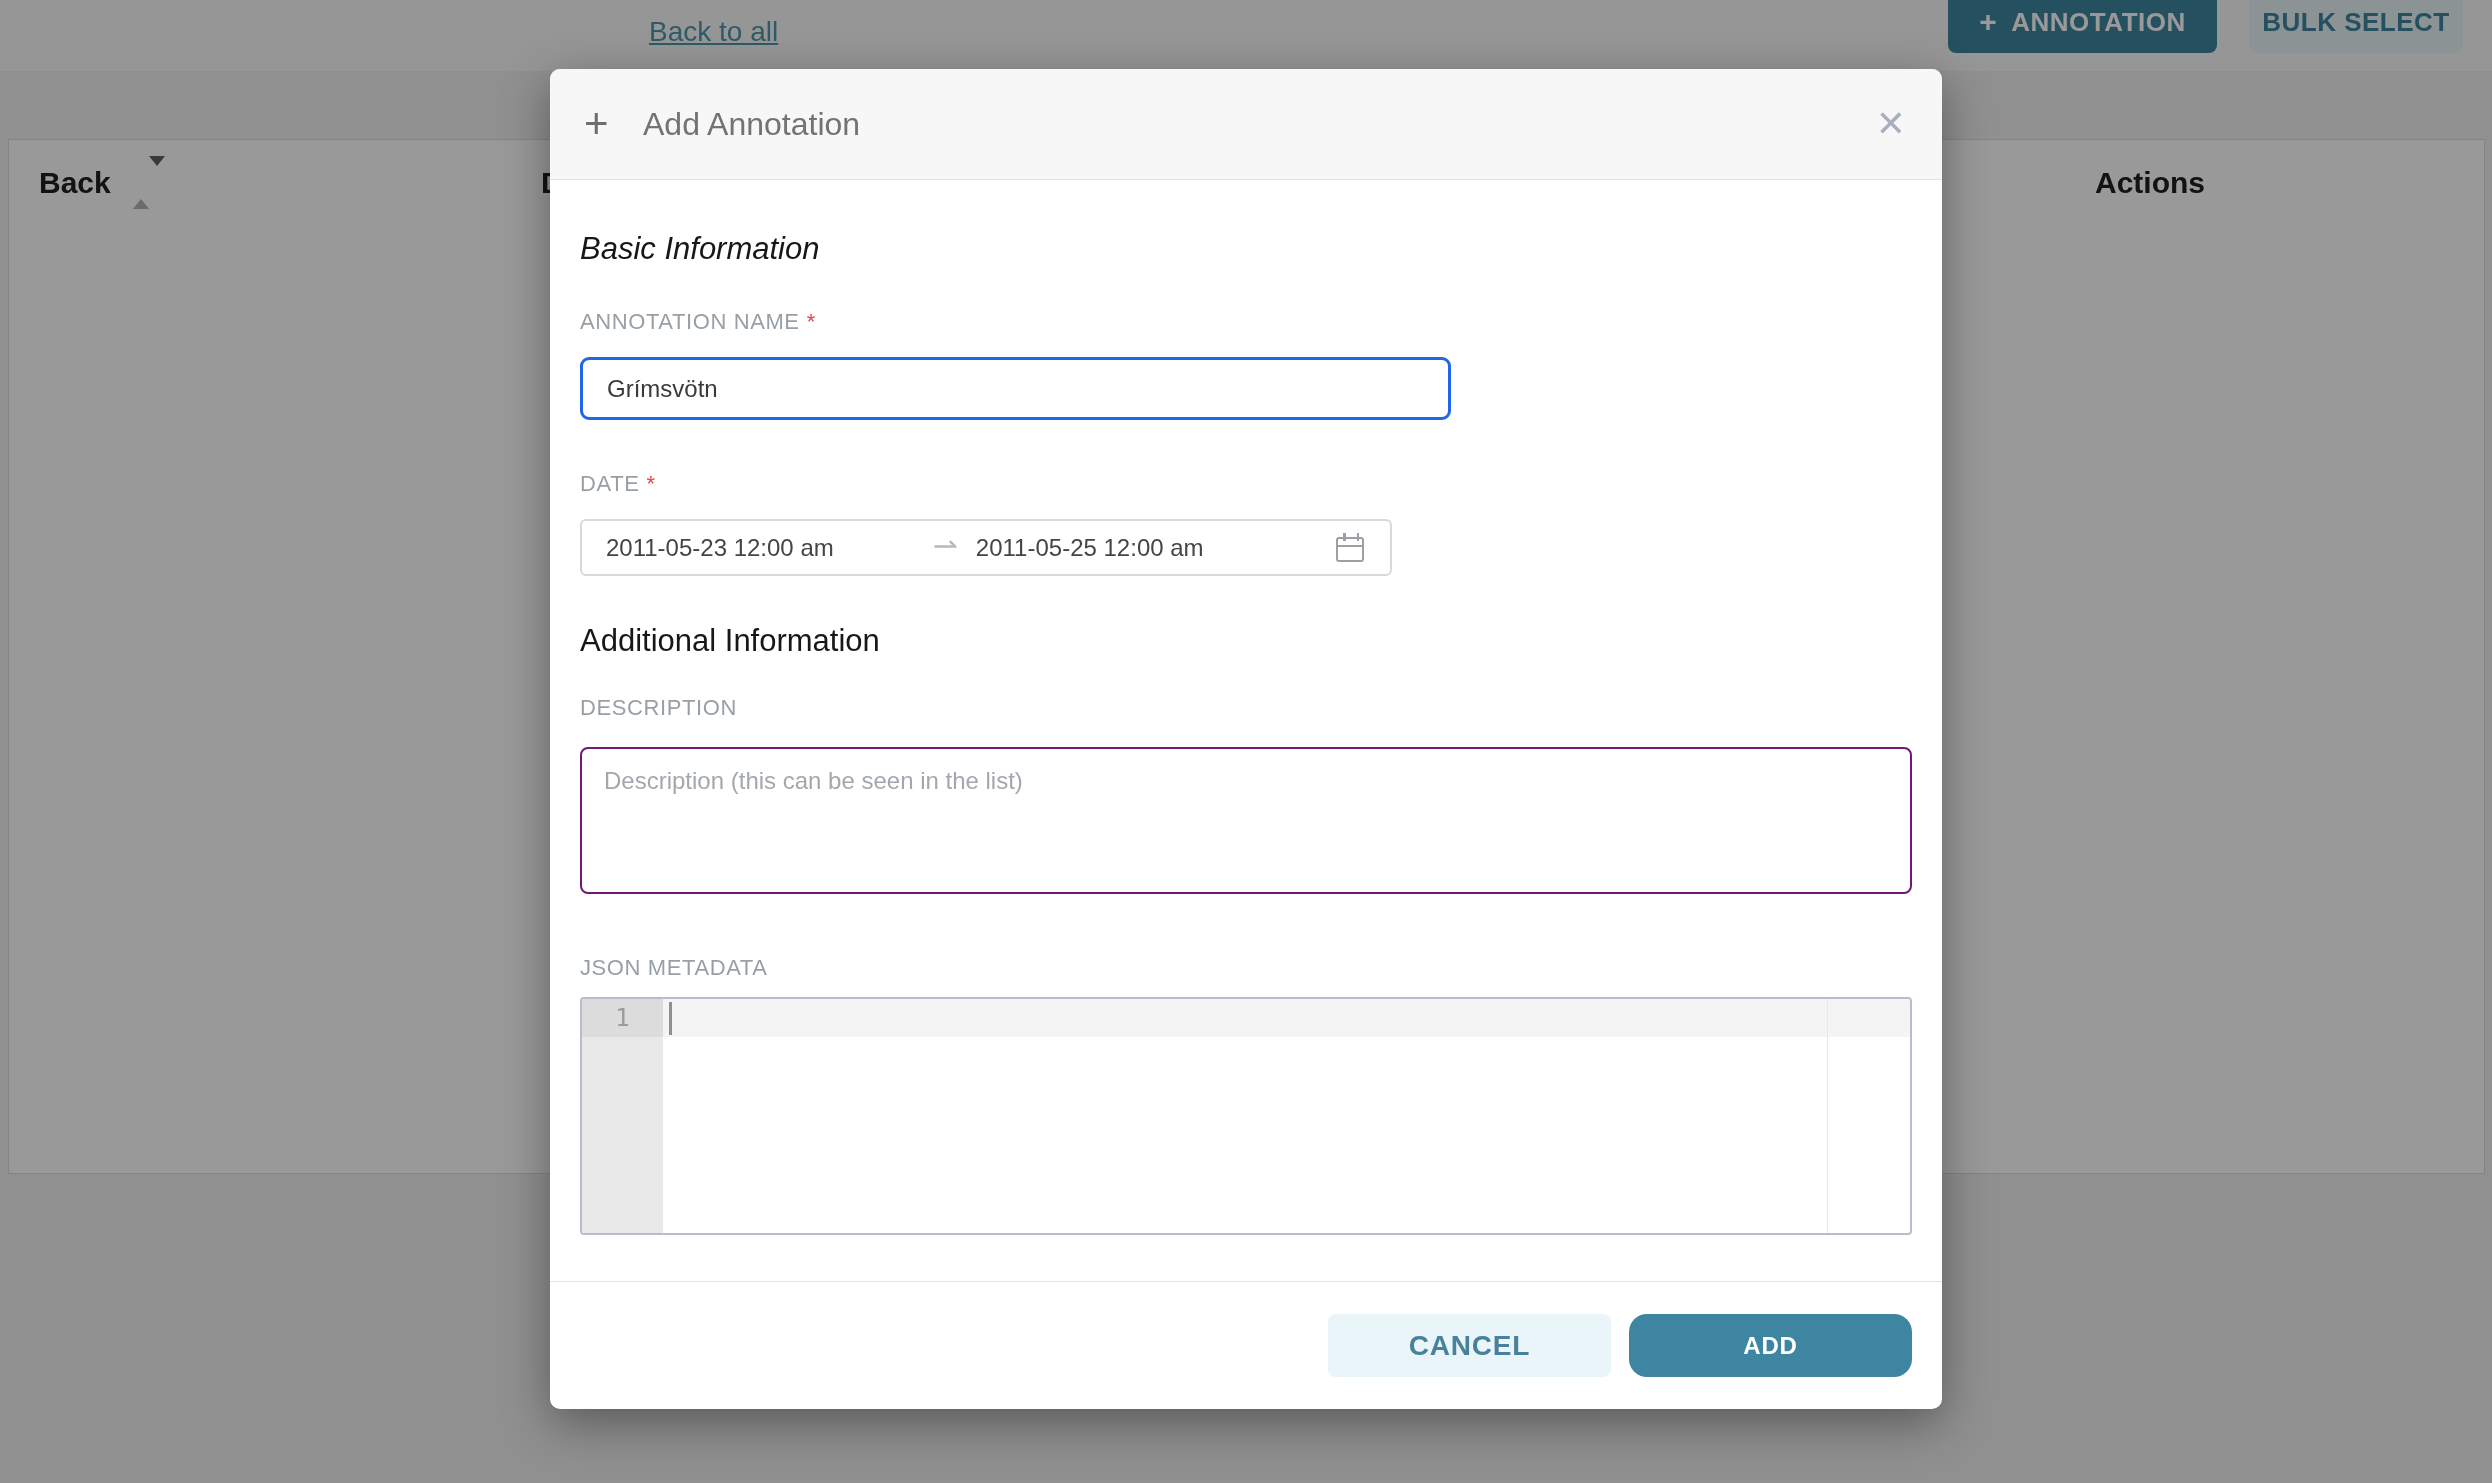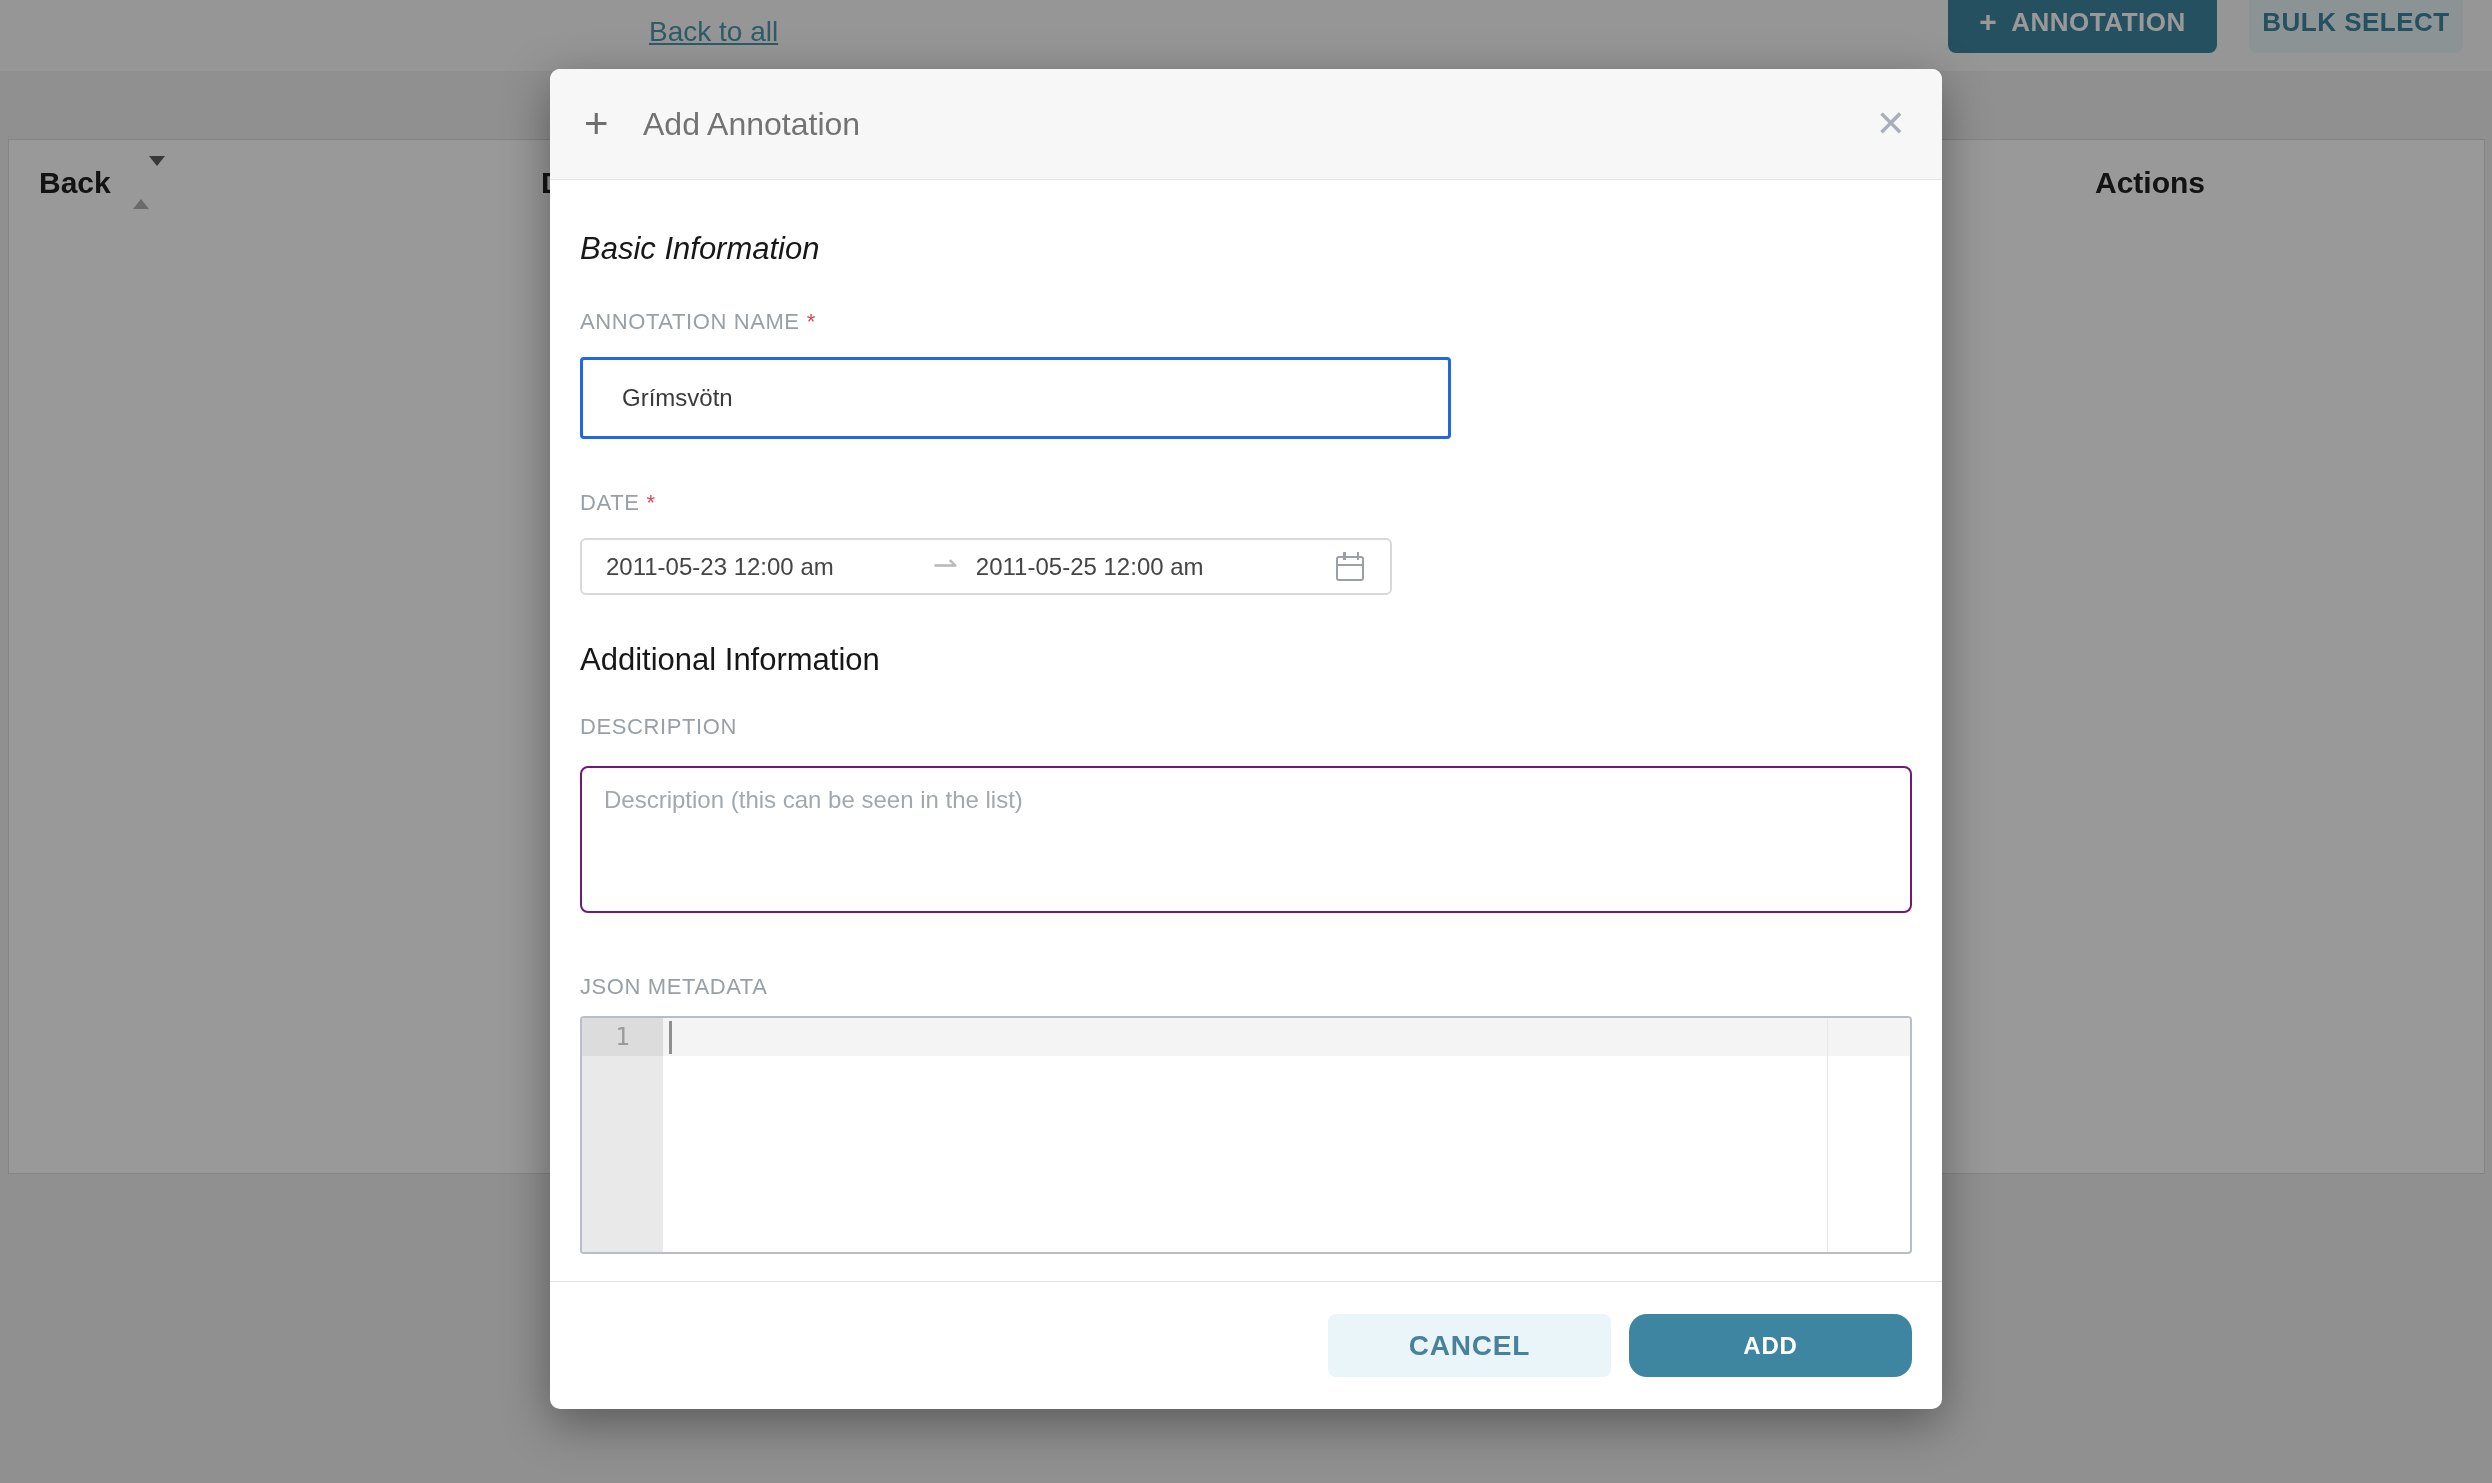--- a/index.html
+++ b/index.html
@@ -38,21 +38,21 @@
   .section-title { font-size:31px; font-weight:500; color:#171717; }
   .sec-basic { margin-top:51px;font-style:italic; }
   .sec-additional { margin-top:47px; }
   .field-label { font-size:22px; color:#98a0a6; letter-spacing:0.6px; }
   .req { color:#e0484e; margin-left:7px; }
   .lbl-name { margin-top:42px; }
   .lbl-date { margin-top:51px; }
   .lbl-desc { margin-top:36px; }
   .lbl-json { margin-top:61px; }
 
-  .name-input { display:block; margin-top:22px; width:871px; height:82px; border:3px solid #1f67e8; border-radius:4px; padding:0 39px; font-size:24px; color:#3a3a3a; font-family:"Liberation Sans", sans-serif; outline:none; }
+  .name-input { display:block; margin-top:22px; width:871px; height:63px; border:3px solid #1f67e8; border-radius:9px; padding:0 24px; font-size:24px; color:#3a3a3a; font-family:"Liberation Sans", sans-serif; outline:none; }
 
   .date-box { margin-top:22px; width:812px; height:57px; border:2px solid #d9d9d9; border-radius:6px; display:flex; align-items:center; padding:0 24px; cursor:pointer; background:#fff; }
   .date-text { font-size:24px; color:#454545; white-space:nowrap; }
   .date-arrow { color:#b9b9b9; font-size:30px; margin-left:99px; margin-right:18px; position:relative; top:-2px; }
   .calendar-icon { margin-left:auto; width:30px; height:30px; position:relative; }
   .calendar-icon .frame { position:absolute; left:0; top:4px; width:28px; height:25px; border:2.5px solid #9aa0a6; border-radius:3px; }
   .calendar-icon .bar { position:absolute; left:2px; top:12px; width:24px; height:2.5px; background:#9aa0a6; }
   .calendar-icon .t1,.calendar-icon .t2 { position:absolute; top:0; width:2.5px; height:8px; background:#9aa0a6; }
   .calendar-icon .t1 { left:7px; } .calendar-icon .t2 { right:7px; }
 

